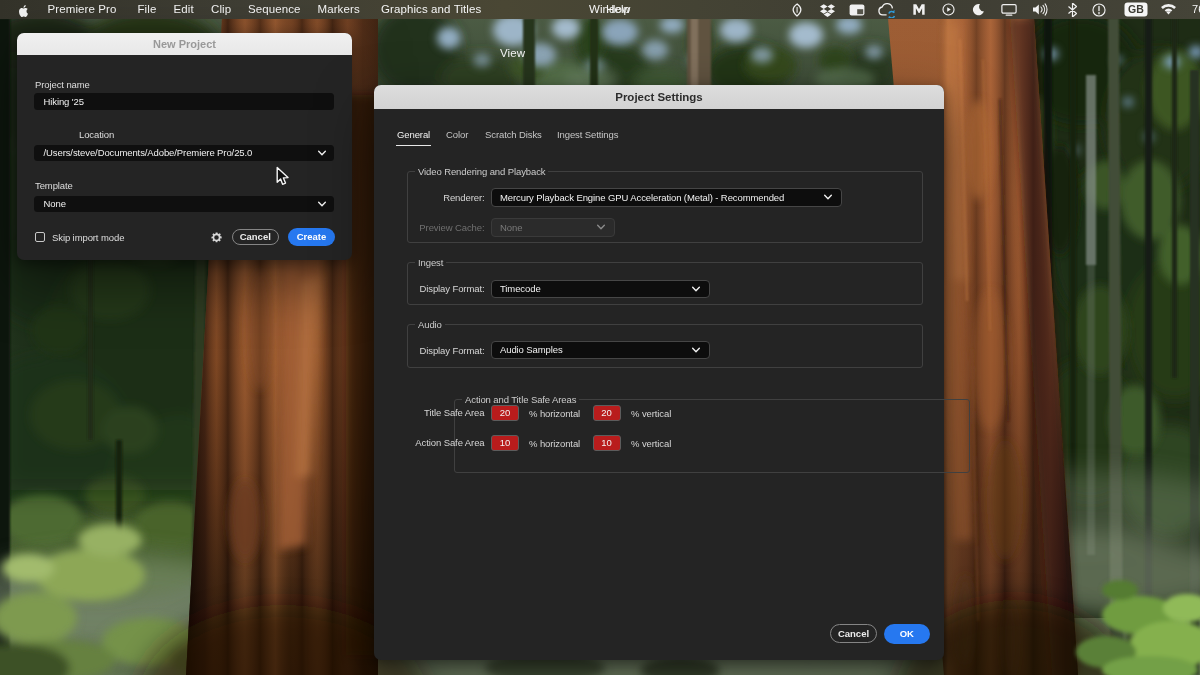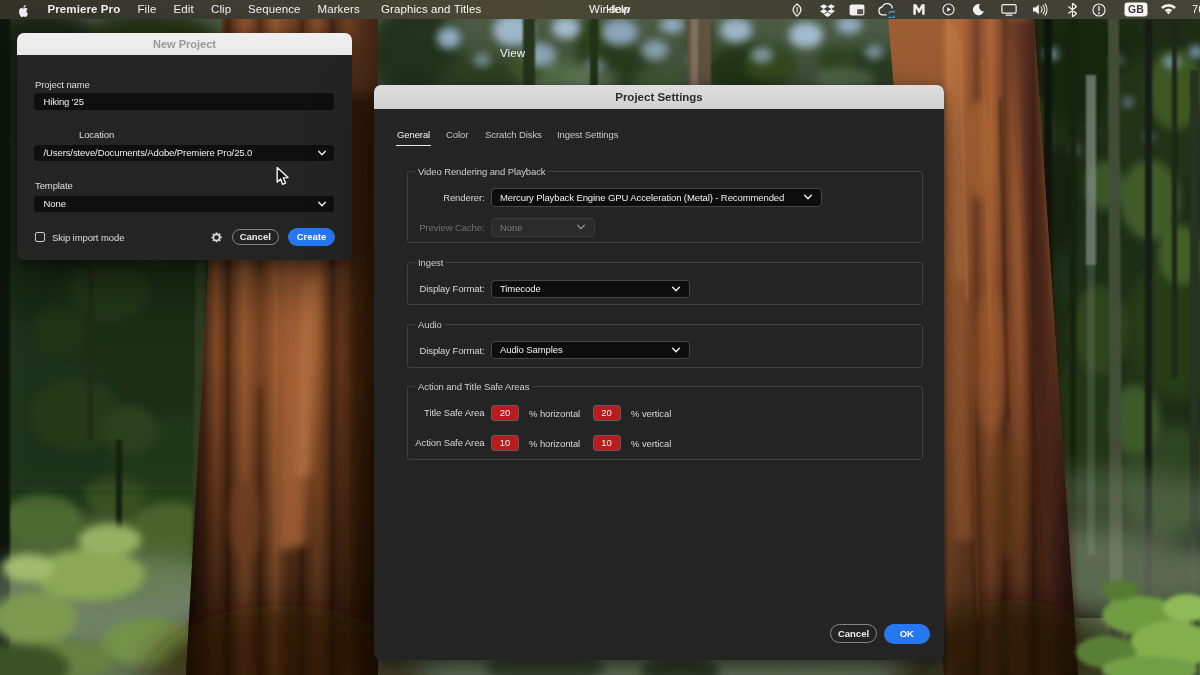--- a/index.html
+++ b/index.html
@@ -22,21 +22,21 @@
   .fld{position:absolute;left:17px;width:300px;background:#0f0f0f;border-radius:3.5px;color:#f0f0f0;}
   .fld .tx{position:absolute;left:9.5px;top:0;line-height:inherit;white-space:nowrap;}
   .chev{position:absolute;width:10px;height:10px;}
   
   #ps{left:374px;top:85px;width:570px;height:575px;}
   #ps .tbar{height:24px;line-height:25px;font-size:11.5px;color:#2d2d2d;background:linear-gradient(#dddddd,#d2d2d2);}
   .tab{position:absolute;top:43.5px;color:#c6c6c6;}
   .fs{position:absolute;left:33px;width:514px;border:1px solid #404040;border-radius:3px;}
   .leg{position:absolute;top:-6px;left:7px;background:#242424;padding:0 3px;color:#cccccc;line-height:11px;white-space:nowrap;}
   .rl{position:absolute;color:#d6d6d6;text-align:right;right:459.5px;white-space:nowrap;}
-  .dd{position:absolute;background:#0d0d0d;border:1px solid #464646;border-radius:4px;color:#f1f1f1;overflow:hidden;}
+  .dd{position:absolute;background:#0d0d0d;border:1px solid #464646;border-radius:4px;color:#f1f1f1;overflow:hidden;padding-left:20px;}
   .dd .tx{position:absolute;left:8px;white-space:nowrap;}
   .num{position:absolute;width:26px;height:14px;background:#b91c1c;border:1px solid #5c5c5c;border-radius:3px;color:#f2f2f2;text-align:center;line-height:14px;}
   .sl{position:absolute;color:#d6d6d6;white-space:nowrap;}
   
   .pill{position:absolute;border-radius:11px;font-weight:bold;text-align:center;letter-spacing:0;}
   .pill.ghost{border:1.5px solid #858585;color:#ececec;}
   .pill.blue{background:#2678f0;color:#ffffff;}
 </style>
 </head>
 <body>
@@ -290,21 +290,21 @@
       <ellipse cx="1187" cy="608" rx="24" ry="14" fill="#90ba58"></ellipse>
       <ellipse cx="1150" cy="670" rx="48" ry="14" fill="#73a046"></ellipse>
       <ellipse cx="1120" cy="590" rx="18" ry="10" fill="#557c32"></ellipse>
     </g>
 </svg>
 
   <div id="menubar">
     <svg style="left:17.5px;top:3.5px;width:11px;height:13px;" viewBox="0 0 24 26" preserveAspectRatio="none">
       <path fill="#f2f2f2" d="M12.15 8.9c-.95 0-2.42-1.08-3.96-1.04-2.04.03-3.91 1.18-4.96 3.01-2.12 3.68-.55 9.1 1.52 12.09 1.01 1.45 2.21 3.09 3.79 3.03 1.52-.06 2.09-.99 3.94-.99 1.83 0 2.35.99 3.96.95 1.64-.03 2.68-1.48 3.68-2.95 1.16-1.69 1.64-3.32 1.66-3.41-.04-.01-3.18-1.22-3.22-4.86-.03-3.04 2.48-4.49 2.6-4.56-1.43-2.09-3.62-2.32-4.39-2.38-2-.16-3.68 1.09-4.61 1.09zM15.53 5.83c.84-1.01 1.4-2.43 1.25-3.83-1.21.05-2.66.8-3.53 1.82-.78.9-1.45 2.34-1.27 3.71 1.34.1 2.71-.69 3.56-1.7"></path>
     </svg>
-    <span class="mi" style="left:47.5px;font-weight:bold;">Premiere Pro</span>
+    <span class="mi" style="left:47.5px;font-weight:normal;">Premiere Pro</span>
     <span class="mi" style="left:137.5px;">File</span>
     <span class="mi" style="left:173.5px;">Edit</span>
     <span class="mi" style="left:211px;">Clip</span>
     <span class="mi" style="left:248px;">Sequence</span>
     <span class="mi" style="left:317.5px;">Markers</span>
     <span class="mi" style="left:381px;">Graphics and Titles</span>
     <span class="mi" style="left:500px;margin-top:44px;">View</span>
     <span class="mi" style="left:545px;margin-left:44px;">Window</span>
     <span class="mi" style="left:606px;">Help</span>
 
@@ -428,21 +428,21 @@
         <div class="leg">Audio</div>
       </div>
     <div class="rl" style="top:259.5px;">Display Format:</div>
     <div class="dd" style="left:117px;top:256px;width:197px;height:16px;line-height:16px;">
         <span class="tx">Audio Samples</span>
       <svg class="chev" style="right:8px;top:3px;" viewBox="0 0 12 12">
           <path d="M2 4l4 4 4-4" fill="none" stroke="#f0f0f0" stroke-width="1.7" stroke-linecap="round" stroke-linejoin="round"></path>
         </svg>
     </div>
 
-    <div class="fs" style="top:301px;height:72px;">
+    <div class="fs" style="top:314px;height:72px;margin-left:47px;">
         <div class="leg">Action and Title Safe Areas</div>
       </div>
     <div class="rl" style="top:322px;">Title Safe Area</div>
     <div class="num" style="left:117px;top:319.5px;">20</div>
     <div class="sl" style="left:155px;top:322.5px;">% horizontal</div>
     <div class="num" style="left:218.5px;top:319.5px;">20</div>
     <div class="sl" style="left:257px;top:322.5px;">% vertical</div>
     <div class="rl" style="top:352px;">Action Safe Area</div>
     <div class="num" style="left:117px;top:349.5px;">10</div>
     <div class="sl" style="left:155px;top:352.5px;">% horizontal</div>

